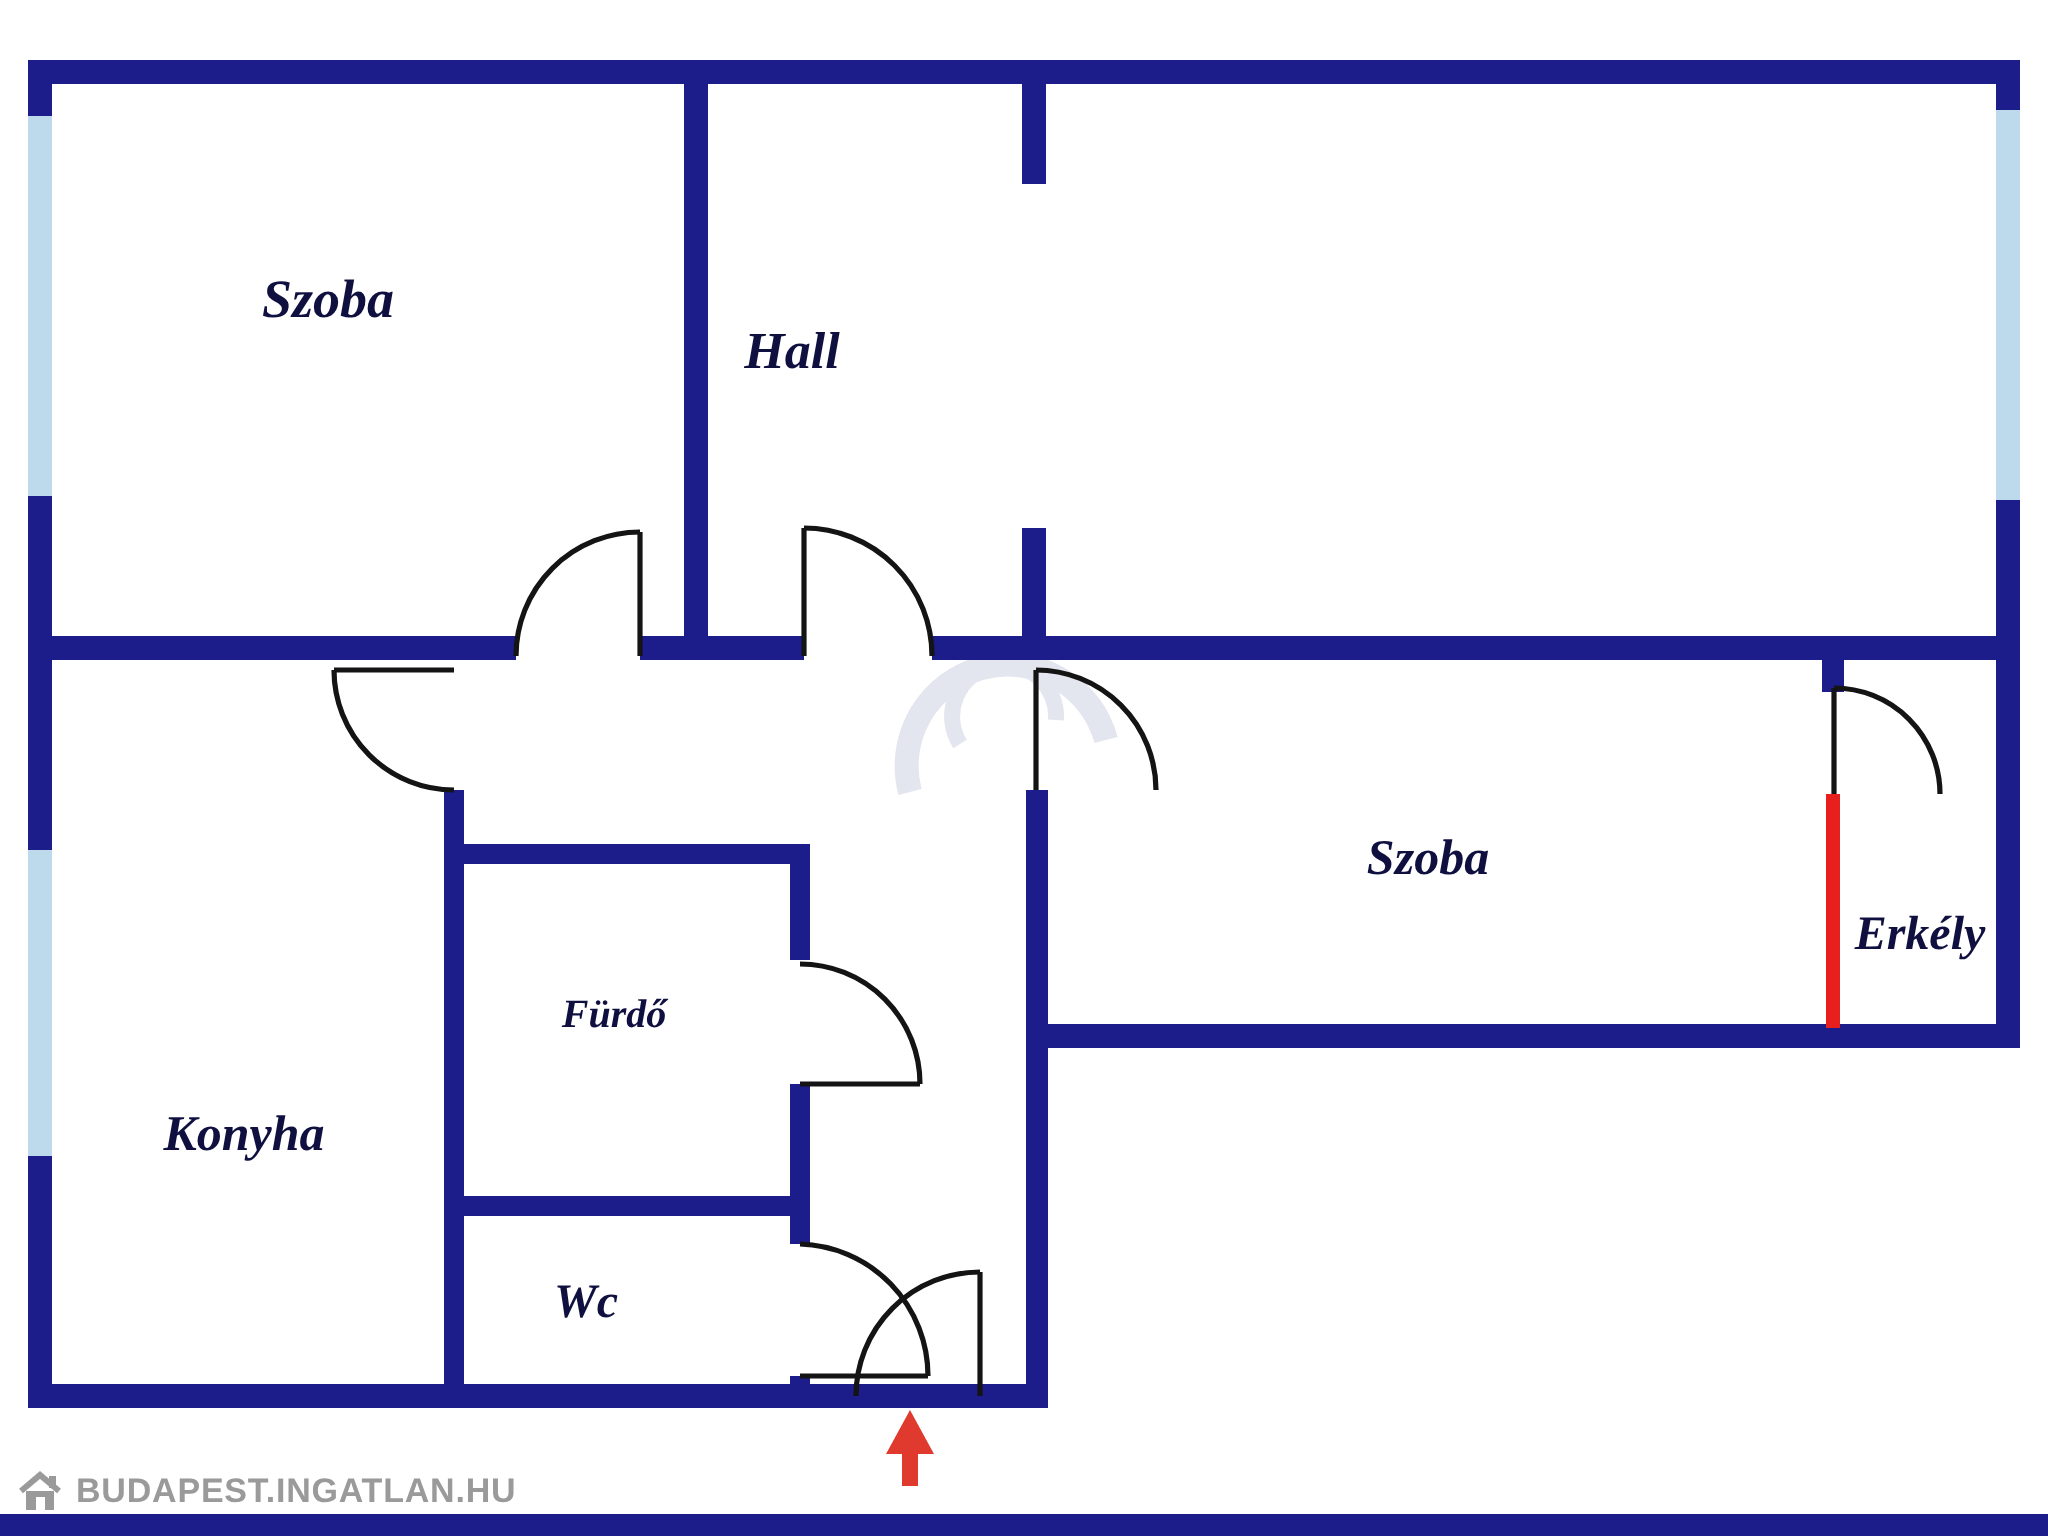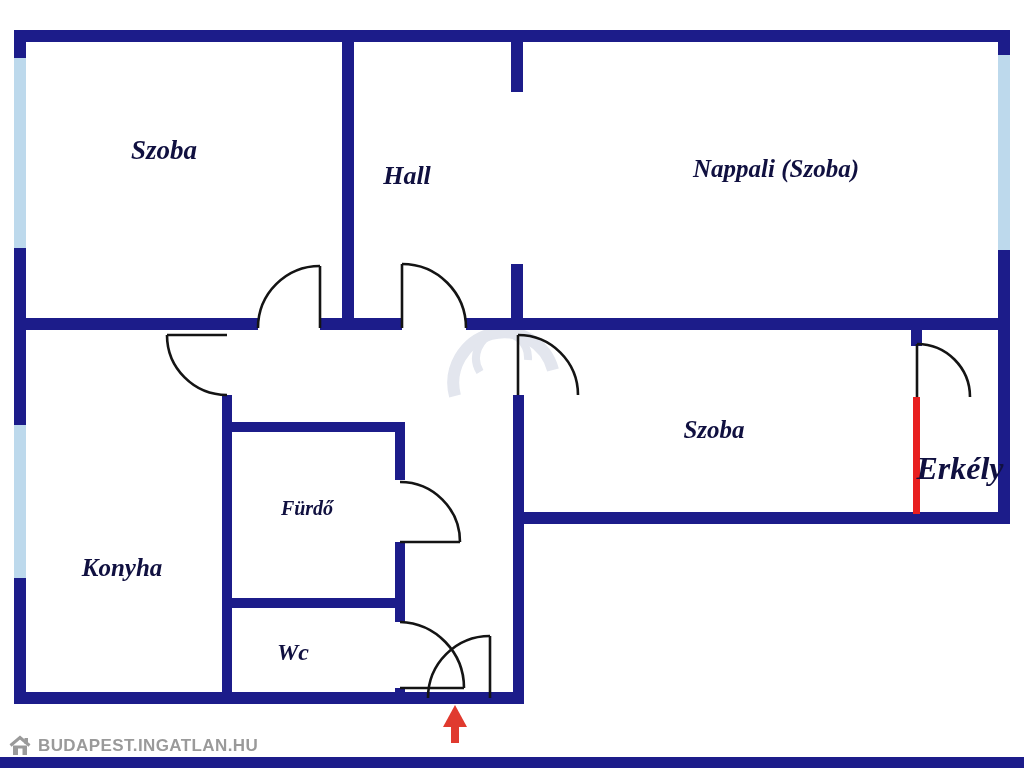--- a/index.html
+++ b/index.html
@@ -86,24 +86,23 @@
 
     <rect class="red-line" x="913" y="397" width="7" height="117"></rect>
 
     <g>
       <polygon class="arrow" points="455,705 443,727 467,727"></polygon>
       <rect class="arrow" x="451" y="725" width="8" height="18"></rect>
     </g>
   </svg>
 
   <div class="room-label" style="left:164px;top:150px;font-size:27px">Szoba</div>
-  <div class="room-label" style="left:407px;top:176px">Hall</div>
-  <div class="room-label" style="left:776px;top:169px;font-size:25px">Nappali (Szoba)</div>
+  <div class="room-label" style="left:396px;top:176px">Hall</div>
   <div class="room-label" style="left:714px;top:430px;font-size:25px">Szoba</div>
-  <div class="room-label" style="left:960px;top:468px;font-size:32px">Erkély</div>
+  <div class="room-label" style="left:960px;top:468px;font-size:24px">Erkély</div>
   <div class="room-label" style="left:122px;top:568px;font-size:25px">Konyha</div>
   <div class="room-label" style="left:307px;top:508px;font-size:20px">Fürdő</div>
   <div class="room-label" style="left:293px;top:652px;font-size:24px">Wc</div>
 
   <div class="site-watermark">
     <svg class="wm-icon" width="24" height="22" viewBox="0 0 24 22">
       <rect class="gray" x="16.5" y="3" width="3.5" height="6"></rect>
       <path class="stroke-gray" d="M2.5 10.5 L12 2.5 L21.5 10.5"></path>
       <rect class="gray" x="5" y="10.5" width="14" height="9.5"></rect>
       <rect x="10" y="13.5" width="4.5" height="6.5" fill="#ffffff"></rect>

